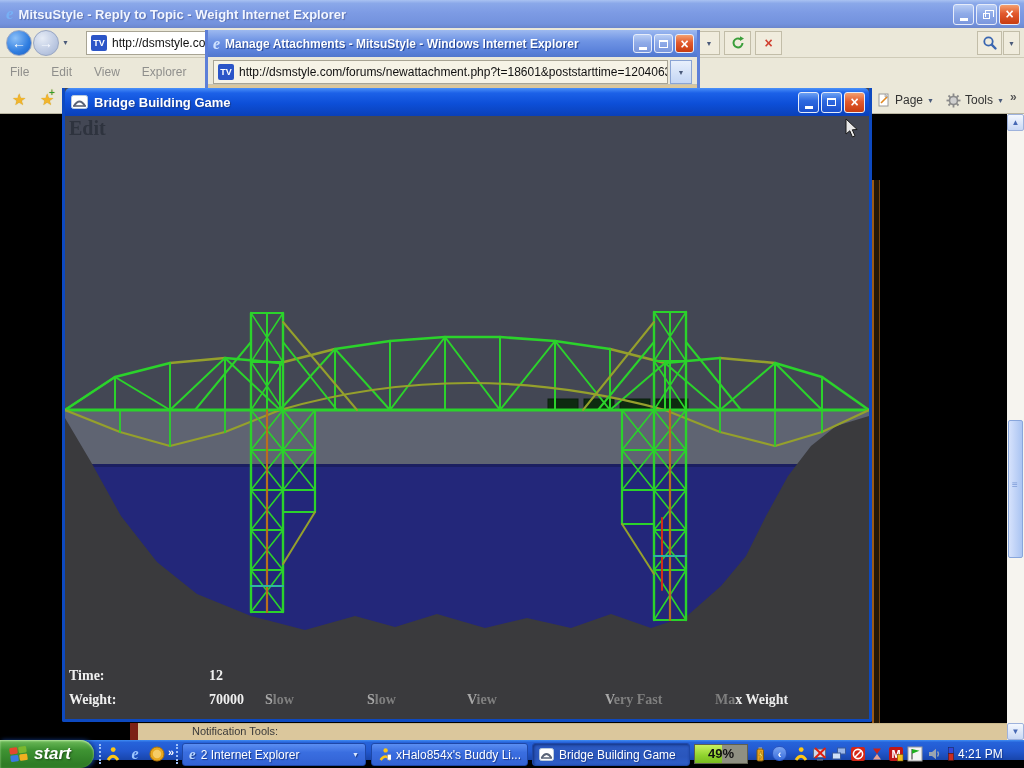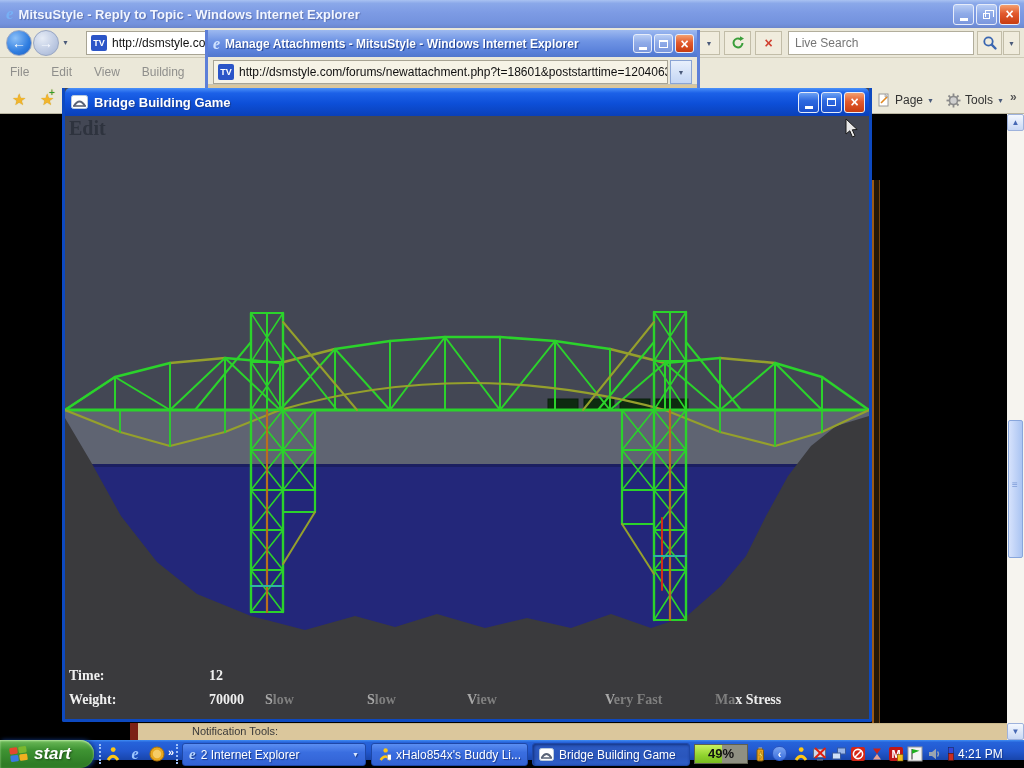--- a/index.html
+++ b/index.html
@@ -121,21 +121,21 @@
   #clock{position:absolute;left:958px;top:7px;color:#fff;font-size:12px;text-shadow:1px 1px 1px #173b93;}
 </style>
 </head>
 <body>
 
 <div id="screen">
 
   <div>
     <div class="abs" id="main-titlebar">
       <span class="ie-e" style="font-size:17px;">e</span>
-      <span class="ttl">MitsuStyle - Reply to Topic - Windows Internet Explorer</span>
+      <span class="ttl">MitsuStyle - Reply to Topic - Weight Internet Explorer</span>
       <span class="xpb dim">
           <span class="g-min"></span>
         </span>
       <span class="xpb dim">
           <span class="g-rest"></span>
         </span>
       <span class="xpb closeb">×</span>
     </div>
 
     <div class="abs" id="nav-row">
@@ -149,37 +149,36 @@
       <div class="tbtn" style="left:698px;width:22px;">
           <span class="downarr">▼</span>
         </div>
       <div class="tbtn" style="left:724px;width:27px;">
         <svg width="16" height="16">
           <path d="M12.5,8 a4.5,4.5 0 1 1 -2,-3.8" stroke="#3a9e3a" stroke-width="2" fill="none"></path>
           <polygon points="10,1.2 14,3.4 10,6" fill="#3a9e3a"></polygon>
         </svg>
       </div>
       <div class="tbtn" style="left:755px;width:27px;color:#d04030;font-weight:bold;font-size:14px;">×</div>
-      <input class="abs" style="left: 788px; top: 3px; width: 186px; height: 24px; border: 1px solid rgb(178, 174, 156); font-size: 12px; color: rgb(51, 51, 51); padding-left: 6px; font-family: &quot;Liberation Sans&quot;, sans-serif;" placeholder="Live Search">
       <div class="tbtn" style="left:977px;width:25px;">
         <svg width="16" height="16">
           <circle cx="6.5" cy="6.5" r="4.2" stroke="#3a66b0" stroke-width="1.8" fill="none"></circle>
           <line x1="9.7" y1="9.7" x2="13.5" y2="13.5" stroke="#3a66b0" stroke-width="2.4" stroke-linecap="round"></line>
         </svg>
       </div>
       <div class="tbtn" style="left:1003px;width:17px;">
           <span class="downarr">▼</span>
         </div>
     </div>
 
     <div class="abs" id="menu-row">
       <span>File</span>
       <span>Edit</span>
       <span>View</span>
-      <span>Building</span>
+      <span>Explorer</span>
       <span>Tools</span>
     </div>
 
     <div class="abs" id="fav-row">
       <span class="star" style="left:12px;">★</span>
       <span class="star" style="left:40px;">★<span style="position:absolute;left:9px;top:-3px;font-size:10px;color:#2e9e2e;">+</span></span>
       <div class="cmdbtn" style="left:874px;">
         <svg width="13" height="15">
           <rect x="1" y="1" width="9" height="12" fill="#fff" stroke="#9a9a9a"></rect>
           <path d="M7,1 L10,4 L7,4 Z" fill="#d8d8d8" stroke="#9a9a9a" stroke-width="0.6"></path>
@@ -419,21 +418,21 @@
       <span class="abs" id="edit-menu">Edit</span>
 
       <span class="hud" style="left:4px;top:552px;">Time:</span>
       <span class="hud" style="left:144px;top:552px;">12</span>
       <span class="hud" style="left:4px;top:576px;">Weight:</span>
       <span class="hud" style="left:144px;top:576px;">70000</span>
       <span class="hud hud-btn" style="left:200px;top:576px;">Slow</span>
       <span class="hud hud-btn" style="left:302px;top:576px;">Slow</span>
       <span class="hud hud-btn" style="left:402px;top:576px;">View</span>
       <span class="hud hud-btn" style="left:500px;top:576px;margin-left:40px;">Very Fast</span>
-      <span class="hud hud-btn max" style="left:650px;top:576px;"><span>Ma</span><span class="hl">x Stress</span></span>
+      <span class="hud hud-btn max" style="left:650px;top:576px;"><span>Ma</span><span class="hl">x Weight</span></span>
     </div>
   </div>
 
   <svg class="abs" style="left:845px;top:118px;z-index:40;" width="16" height="22">
     <polygon points="1,1 1,16 4.8,12.8 7.4,19 10,17.8 7.3,11.8 12.2,11.5" fill="#e8e8e8" stroke="#1a1a1a" stroke-width="1"></polygon>
   </svg>
 
   <div class="abs" id="taskbar">
     <div class="abs" id="start-btn">
       <svg width="21" height="17">

